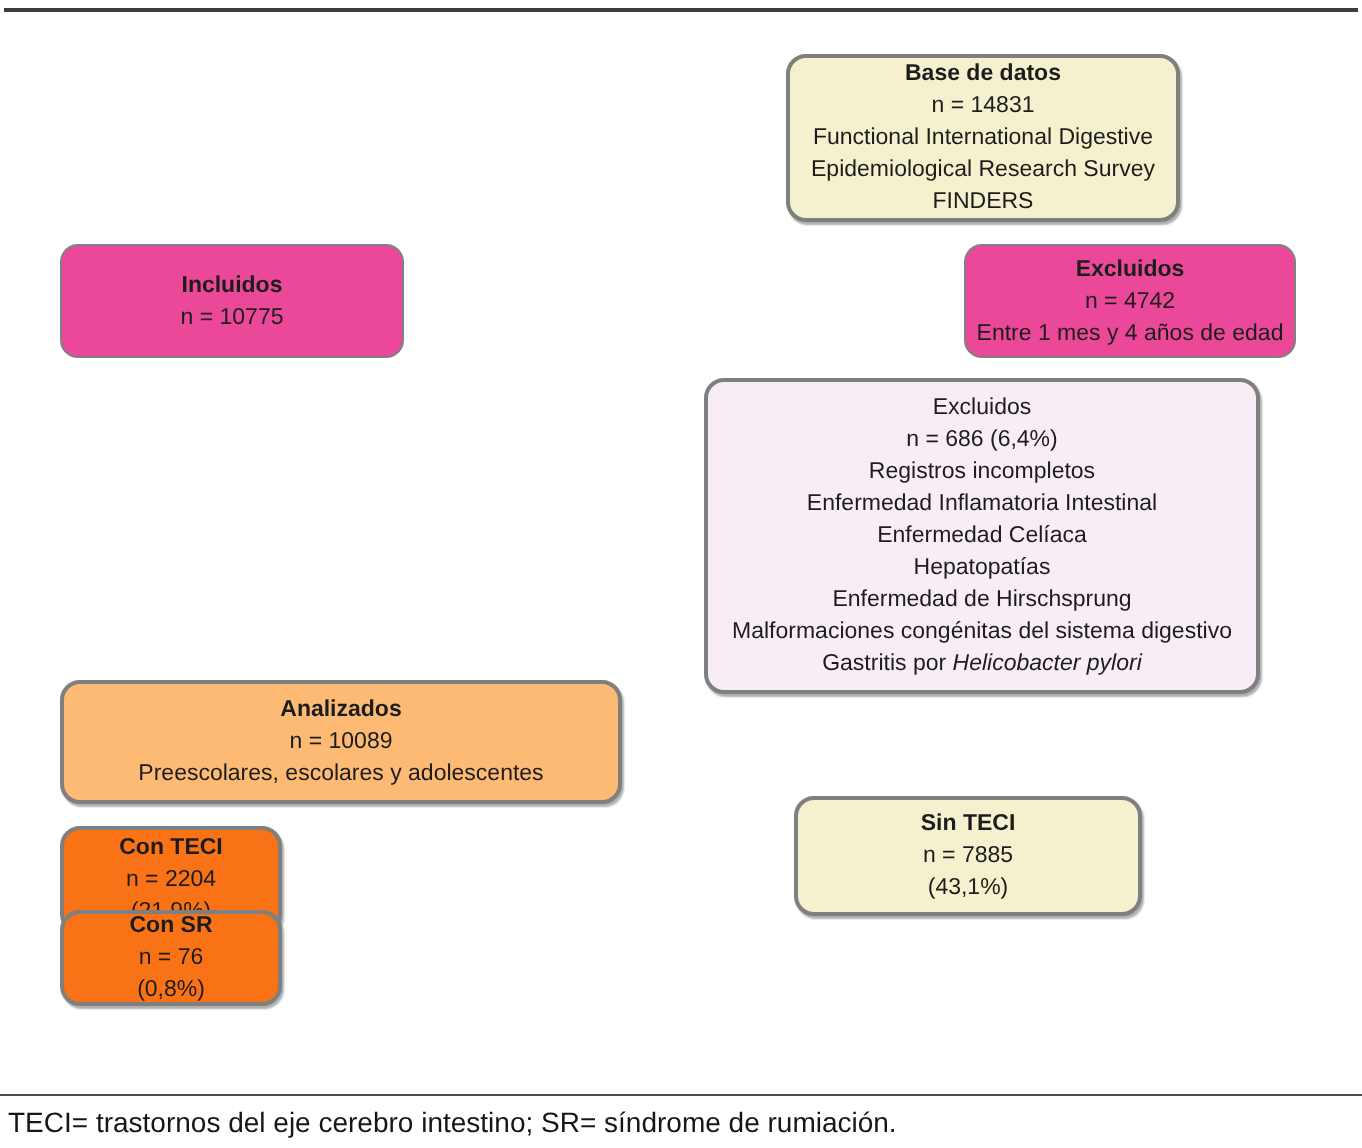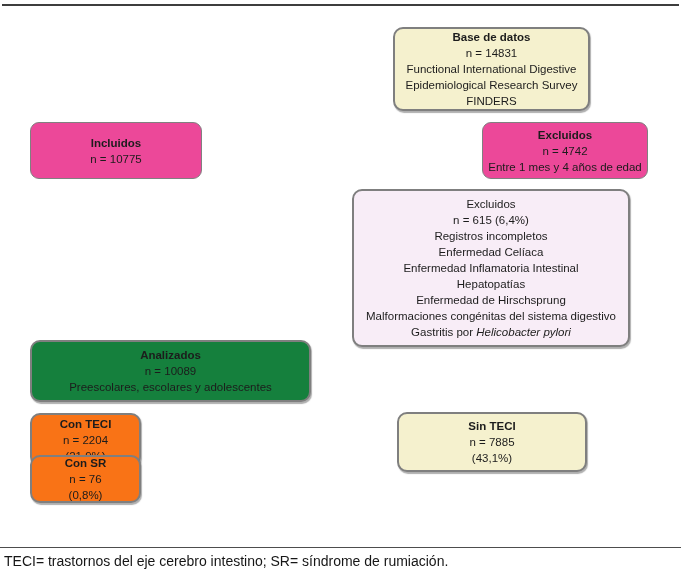--- a/index.html
+++ b/index.html
@@ -31,21 +31,21 @@
   .box .t { font-weight: bold; }
   .white {
     background: #ec4899;
     border: 1px solid #808080;
     border-radius: 9px;
     box-shadow: none;
   }
   .cream { background: #f5f1ce; }
   .pink-large { background: #f8edf7; }
   .pink-small { background: #f97316; }
-  .green { background: #15803d; }
+  .green { background: #fdba74; }
   .footnote {
     position: absolute;
     left: 4px;
     top: 553px;
     font-size: 14px;
     color: #161616;
   }
   .it { font-style: italic; }
 </style>
 </head>
@@ -69,43 +69,43 @@
   </div>
 
   <div class="box white" style="left:482px; top:122px; width:166px; height:57px;">
     <div class="t">Excluidos</div>
     <div>n = 4742</div>
     <div>Entre 1 mes y 4 años de edad</div>
   </div>
 
   <div class="box pink-large" style="left:352px; top:189px; width:278px; height:158px;">
     <div>Excluidos</div>
-    <div>n = 615 (6,4%)</div>
+    <div>n = 686 (6,4%)</div>
     <div>Registros incompletos</div>
+    <div>Enfermedad Inflamatoria Intestinal</div>
     <div>Enfermedad Celíaca</div>
-    <div>Enfermedad Inflamatoria Intestinal</div>
     <div>Hepatopatías</div>
     <div>Enfermedad de Hirschsprung</div>
     <div>Malformaciones congénitas del sistema digestivo</div>
     <div><span>Gastritis por </span><span class="it">Helicobacter pylori</span></div>
   </div>
 
   <div class="box green" style="left:30px; top:340px; width:281px; height:62px;">
     <div class="t">Analizados</div>
     <div>n = 10089</div>
     <div>Preescolares, escolares y adolescentes</div>
   </div>
 
   <div class="box pink-small" style="left:30px; top:413px; width:111px; height:54px;">
     <div class="t">Con TECI</div>
     <div>n = 2204</div>
     <div>(21,9%)</div>
   </div>
 
-  <div class="box cream" style="left:397px; top:412px; width:190px; height:60px;">
+  <div class="box cream" style="left:397px; top:398px; width:174px; height:60px;">
     <div class="t">Sin TECI</div>
     <div>n = 7885</div>
     <div>(43,1%)</div>
   </div>
 
   <div class="box pink-small" style="left:30px; top:455px; width:111px; height:48px;">
     <div class="t">Con SR</div>
     <div>n = 76</div>
     <div>(0,8%)</div>
   </div>

